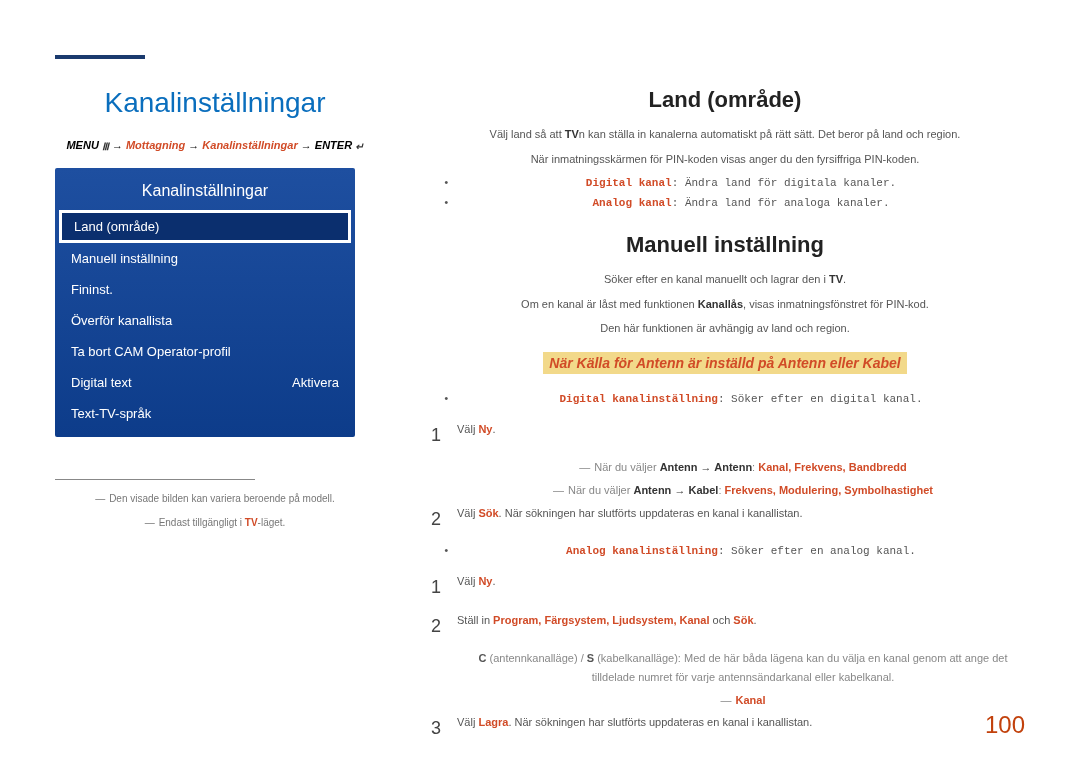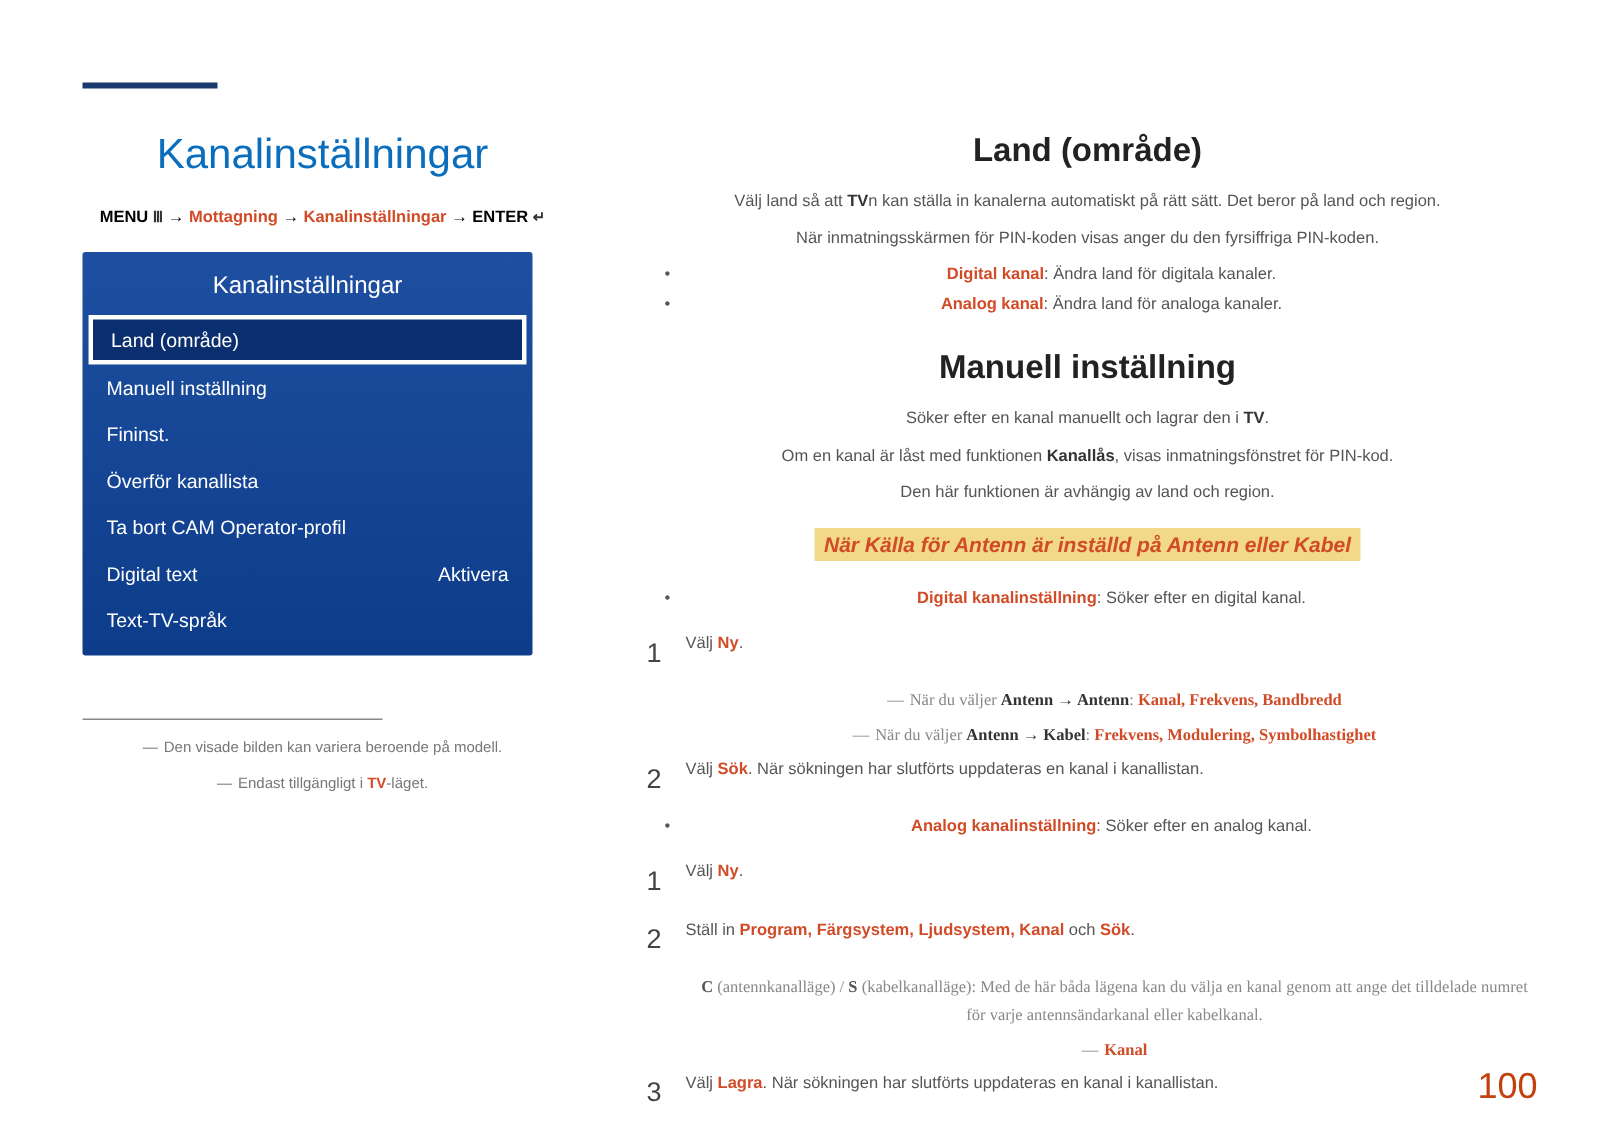--- a/index.html
+++ b/index.html
@@ -31,20 +31,21 @@
     color: #0a6ebd;
     font-size: 28px;
     font-weight: 400;
     margin-bottom: 18px;
   }
   .breadcrumb {
     font-size: 11px;
     font-weight: bold;
     margin-bottom: 14px;
     line-height: 1.5;
+    font-style: italic;
   }
   .bc-black { color: #000; }
   .bc-red   { color: #d14b27; }
   .icon-box {
     display: inline-block;
     font-size: 10px;
     vertical-align: middle;
   }
   
   .menu-box {
@@ -92,21 +93,21 @@
     margin-bottom: 12px;
   }
   .para {
     font-size: 11px;
     color: #555;
     line-height: 1.7;
     margin-bottom: 6px;
   }
   .bold { font-weight: bold; color:#333;}
   .red  { color:#d14b27; font-weight: bold;}
-  .bullet-list { margin: 6px 0 10px 18px; }
+  .bullet-list { margin: 6px 0 10px 18px; font-family: Liberation Mono, monospace; }
   .bullet-list li {
     list-style: none;
     font-size: 11px;
     color: #555;
     line-height: 1.8;
     position: relative;
     padding-left: 14px;
   }
   .bullet-list li::before {
     content: "•";
@@ -139,21 +140,20 @@
     font-weight: 400;
     width: 14px;
     flex: 0 0 14px;
   }
   .subline {
     font-size: 11px;
     color:#888;
     line-height:1.7;
     padding-left: 32px;
     margin-bottom:4px;
-    font-family:Liberation Serif, serif;
   }
   .subline .dash { margin-right:4px; color:#888;}
   .pagenum {
     position: absolute;
     bottom: 24px;
     right: 55px;
     font-size: 24px;
     color: #c2410c;
     font-weight: 400;
   }

